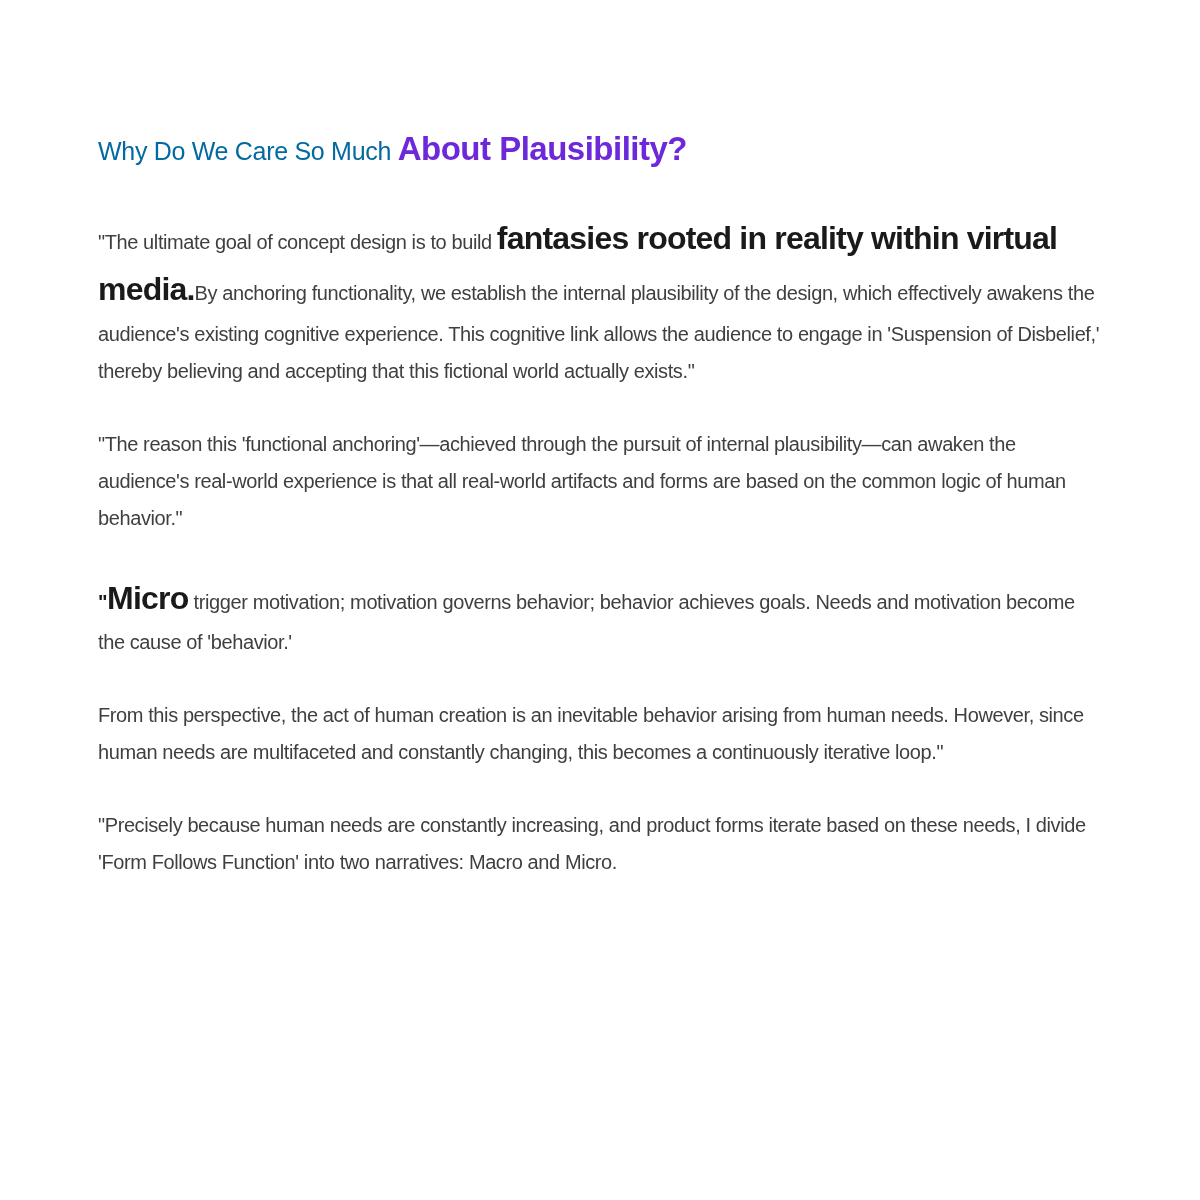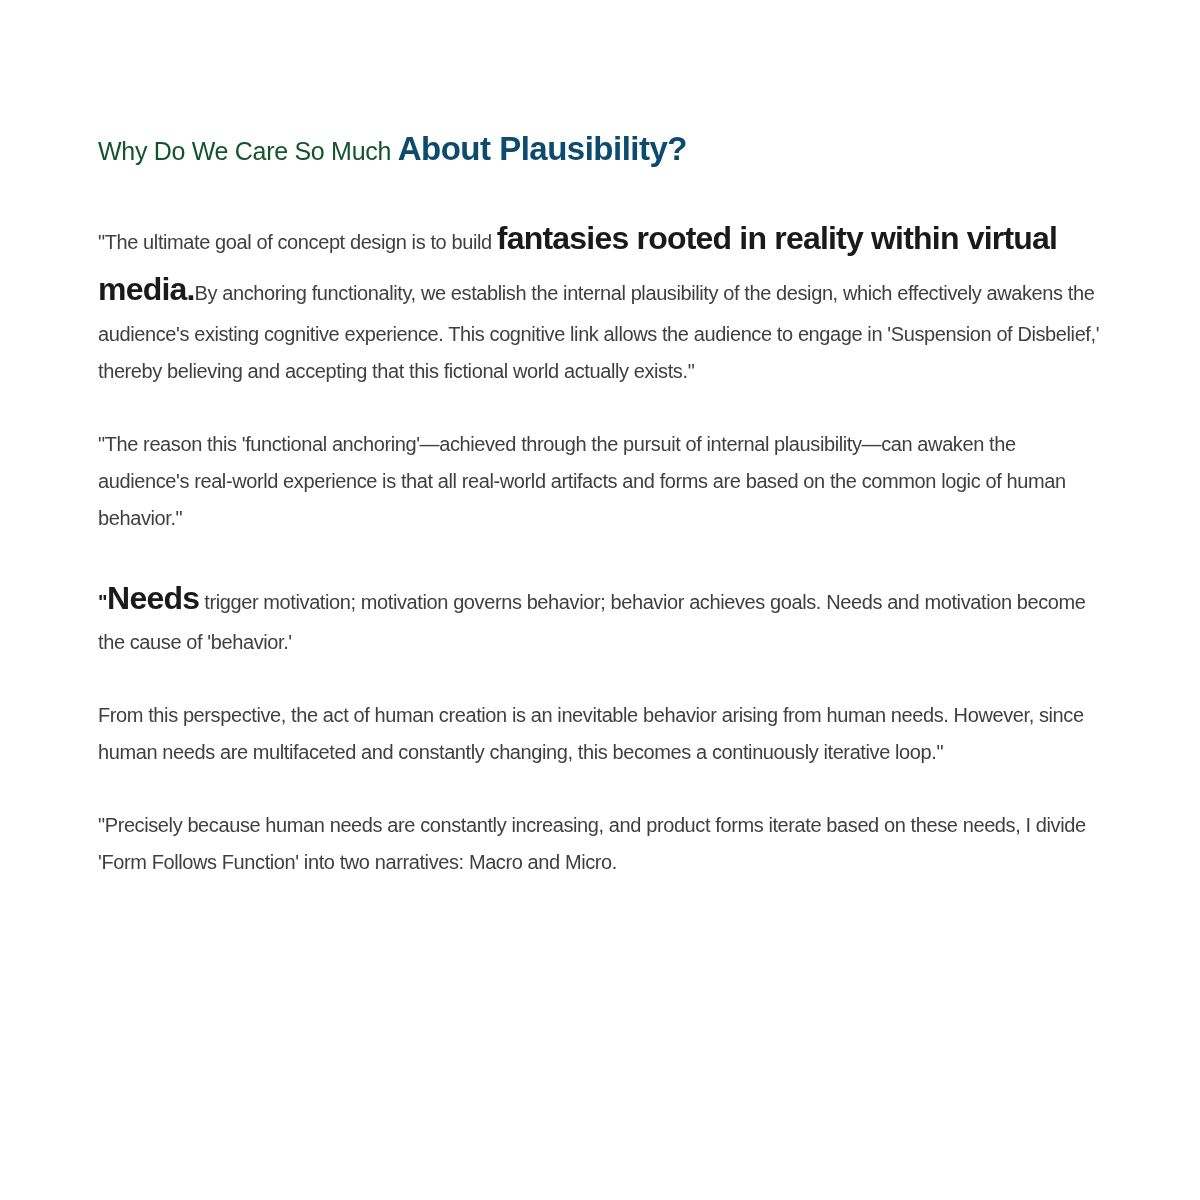--- a/index.html
+++ b/index.html
@@ -20,27 +20,27 @@
     padding: 128px 100px 0 98px;
     background: #ffffff;
   }
   .heading {
     margin: 0 0 44px 0;
     font-weight: 400;
     line-height: 1.25;
   }
   .heading-prefix {
     font-size: 25px;
-    color: #14532d;
+    color: #0369a1;
     letter-spacing: -0.3px;
   }
   .heading-emphasis {
     font-size: 33px;
     font-weight: 700;
-    color: #0c4a6e;
+    color: #6d28d9;
     letter-spacing: -0.5px;
   }
   .para {
     margin: 0 0 36px 0;
     font-size: 20px;
     line-height: 37px;
     color: #3f3f3f;
     letter-spacing: -0.4px;
   }
   .big {
@@ -59,20 +59,20 @@
 <body>
 
 <div class="page">
 
   <h1 class="heading"><span class="heading-prefix">Why Do We Care So Much </span><span class="heading-emphasis">About Plausibility?</span></h1>
 
   <p class="para"><span>"The ultimate goal of concept design is to build </span><span class="big">fantasies rooted in reality within virtual media.</span><span>By anchoring functionality, we establish the internal plausibility of the design, which effectively awakens the audience's existing cognitive experience. This cognitive link allows the audience to engage in 'Suspension of Disbelief,' thereby believing and accepting that this fictional world actually exists."</span></p>
 
   <p class="para"><span>"The reason this 'functional anchoring'—achieved through the pursuit of internal plausibility—can awaken the audience's real-world experience is that all real-world artifacts and forms are based on the common logic of human behavior."</span></p>
 
-  <p class="para"><span class="quote-bold">"</span><span class="big">Needs</span><span> trigger motivation; motivation governs behavior; behavior achieves goals. Needs and motivation become the cause of 'behavior.'</span></p>
+  <p class="para"><span class="quote-bold">"</span><span class="big">Micro</span><span> trigger motivation; motivation governs behavior; behavior achieves goals. Needs and motivation become the cause of 'behavior.'</span></p>
 
   <p class="para"><span>From this perspective, the act of human creation is an inevitable behavior arising from human needs. However, since human needs are multifaceted and constantly changing, this becomes a continuously iterative loop."</span></p>
 
   <p class="para"><span>"Precisely because human needs are constantly increasing, and product forms iterate based on these needs, I divide 'Form Follows Function' into two narratives: Macro and Micro.</span></p>
 
 
 </div>
 
 </body></html>

